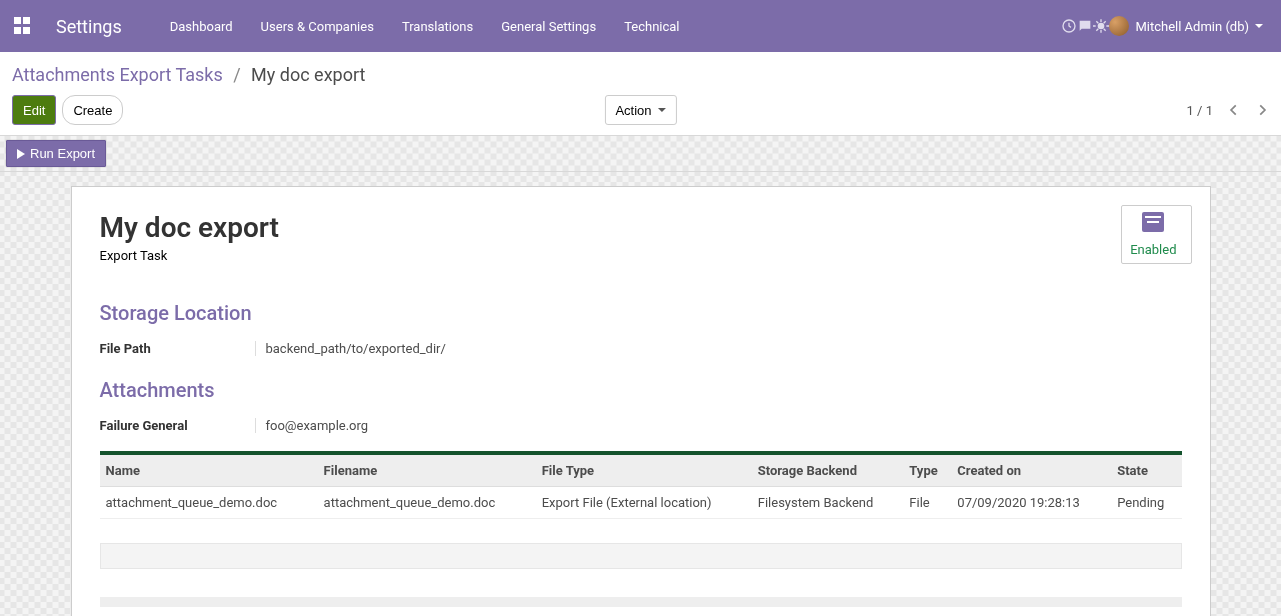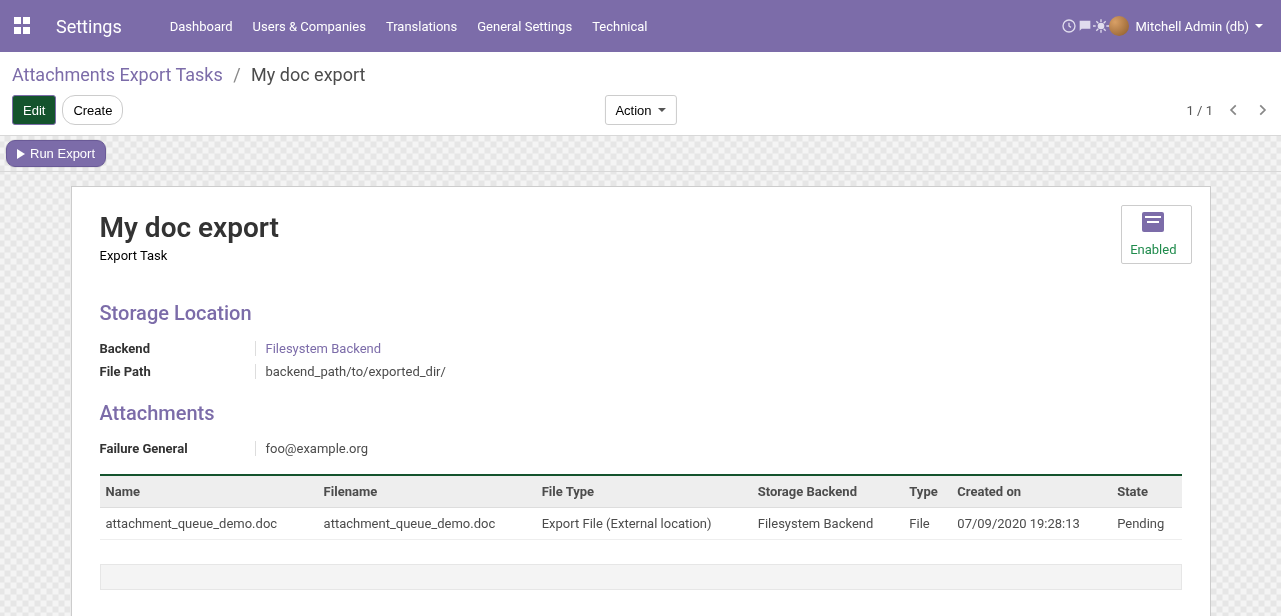--- a/index.html
+++ b/index.html
@@ -5,67 +5,67 @@
   * { box-sizing: border-box; margin: 0; padding: 0; }
   body { font-family: -apple-system, BlinkMacSystemFont, "Segoe UI", Roboto, "Helvetica Neue", Arial, sans-serif; font-size: 13px; color: #4c4c4c; background: #fff; }
   a { text-decoration: none; }
 
   
   .navbar { background: #7c6ca9; color: #fff; display: flex; align-items: center; height: 52px; padding: 0 8px; }
   .navbar-left { display: flex; align-items: center; gap: 18px; }
   .apps-icon { width: 18px; height: 18px; display: flex; flex-wrap: wrap; gap: 2px; margin-left: 6px; cursor: pointer; }
   .apps-icon span { width: 7px; height: 7px; background: #fff; }
   .brand { font-size: 18px; font-weight: 400; color: #fff; margin-left: 6px; margin-right: 30px; }
-  .nav-links { display: flex; gap: 20px; }
+  .nav-links { display: flex; gap: 28px; }
   .nav-link { color: #fff; font-size: 13px; cursor: pointer; }
   .navbar-right { margin-left: auto; display: flex; align-items: center; gap: 0; padding-right: 10px; }
   .nav-icon { width: 16px; height: 16px; fill: #e0dced; cursor: pointer; }
   .user-block { display: flex; align-items: center; gap: 6px; cursor: pointer; color: #fff; font-size: 13px; }
   .avatar { width: 20px; height: 20px; border-radius: 50%; background: radial-gradient(circle at 30% 30%, #d9a066, #8b5a2b); }
   .caret-down { width: 0; height: 0; border-left: 4px solid transparent; border-right: 4px solid transparent; border-top: 4px solid #fff; }
 
   
   .control-panel { border-bottom: 1px solid #d8d8d8; padding: 12px 12px 10px 12px; background: #fff; }
   .breadcrumb { font-size: 18px; color: #4c4c4c; margin-bottom: 10px; }
   .breadcrumb a { color: #7c6ca9; }
   .breadcrumb .sep { color: #888; padding: 0 6px; }
   .cp-row { display: flex; align-items: center; }
   .btn { display: inline-flex; align-items: center; padding: 4px 10px; font-size: 13px; border-radius: 3px; border: 1px solid #ccc; background: #fff; cursor: pointer; height: 30px; }
-  .btn-primary { background: #14532d; color: #fff; border-color: #7c6ca9; }
+  .btn-primary { background: #4d7c0f; color: #fff; border-color: #7c6ca9; }
   .btn + .btn { margin-left: 6px; border-radius: 13px; }
   .cp-center { position: absolute; left: 50%; transform: translateX(-50%); text-decoration: underline; }
   .action-btn { display: inline-flex; align-items: center; gap: 6px; }
   .cp-right { margin-left: auto; display: flex; align-items: center; gap: 14px; }
   .pager { font-size: 13px; color: #555; }
   .chevron { width: 14px; height: 14px; cursor: pointer; }
 
   
   .statusbar-row { background: repeating-conic-gradient(#e6e6e6 0% 25%, #f4f4f4 0% 50%) 50% / 12px 12px; border-bottom: 1px solid #d8d8d8; padding: 4px 6px; }
-  .run-export-btn { background: #7c6ca9; color: #fff; border: 1px solid #6a5a97; display: inline-flex; align-items: center; gap: 5px; padding: 5px 10px; border-radius: 9px; font-size: 13px; cursor: pointer; box-shadow: 0 0 0 1px rgba(0,0,0,0.05); }
+  .run-export-btn { background: #7c6ca9; color: #fff; border: 1px solid #6a5a97; display: inline-flex; align-items: center; gap: 5px; padding: 5px 10px; border-radius: 1px; font-size: 13px; cursor: pointer; box-shadow: 0 0 0 1px rgba(0,0,0,0.05); }
   .play-icon { width: 0; height: 0; border-top: 5px solid transparent; border-bottom: 5px solid transparent; border-left: 8px solid #fff; }
 
   
   .sheet-bg { background: repeating-conic-gradient(#e6e6e6 0% 25%, #f4f4f4 0% 50%) 50% / 12px 12px; padding: 14px 0 40px 0; min-height: 500px; }
   .sheet { background: #fff; max-width: 1140px; margin: 0 auto; border: 1px solid #ccc; padding: 24px 28px; position: relative; }
   .status-box { position: absolute; top: 18px; right: 18px; border: 1px solid #ccc; display: flex; align-items: center; gap: 10px; padding: 6px 14px 6px 8px; border-radius: 2px; flex-direction: column; }
   .status-icon { width: 22px; height: 20px; background: #7c6ca9; border-radius: 2px; position: relative; }
   .status-icon::before { content: ""; position: absolute; top: 4px; left: 3px; right: 3px; height: 2px; background: #fff; }
   .status-icon::after { content: ""; position: absolute; top: 9px; left: 5px; right: 5px; height: 2px; background: #fff; }
   .status-label { color: #1f8b4c; font-size: 13px; }
   h1.record-title { font-size: 28px; font-weight: 600; color: #333; margin-bottom: 4px; }
   .subtitle { font-size: 13px; color: #000000; margin-bottom: 38px; }
   h2.section { font-size: 20px; color: #7c6ca9; font-weight: 500; margin: 18px 0 12px 0; }
   .field-row { display: flex; padding: 4px 0; font-size: 13px; }
   .field-label { width: 155px; font-weight: 700; color: #333; }
   .field-value { border-left: 1px solid #ddd; padding-left: 10px; color: #4c4c4c; }
   .field-value a { color: #7c6ca9; }
 
   
   table.o-list { width: 100%; border-collapse: collapse; margin-top: 14px; font-size: 13px; }
-  table.o-list thead th { background: #eee; text-align: left; font-weight: 700; color: #4c4c4c; padding: 8px 6px; border-top: 2px solid #14532d; border-bottom: 1px solid #ddd; }
+  table.o-list thead th { background: #eee; text-align: left; font-weight: 700; color: #4c4c4c; padding: 8px 6px; border-top: 4px solid #14532d; border-bottom: 1px solid #ddd; }
   table.o-list tbody td { padding: 8px 6px; border-bottom: 1px solid #eee; }
   .table-footer { height: 26px; background: #f4f4f4; margin-top: 24px; border: 1px solid #e6e6e6; }
   .table-footer2 { height: 10px; background: #eee; margin-top: 28px; }
 </style>
 </head>
 <body>
 
 <div class="navbar">
   <div class="navbar-left">
     <div class="apps-icon">
@@ -143,24 +143,20 @@
     <div class="status-box">
       <div class="status-icon"></div>
       <span class="status-label">Enabled</span>
     </div>
 
     <h1 class="record-title">My doc export</h1>
     <div class="subtitle">Export Task</div>
 
     <h2 class="section">Storage Location</h2>
     <div class="field-row">
-      <div class="field-label">Backend</div>
-      <div class="field-value"><a href="#">Filesystem Backend</a></div>
-    </div>
-    <div class="field-row">
       <div class="field-label">File Path</div>
       <div class="field-value">backend_path/to/exported_dir/</div>
     </div>
 
     <h2 class="section">Attachments</h2>
     <div class="field-row">
       <div class="field-label">Failure General</div>
       <div class="field-value">foo@example.org</div>
     </div>
 

